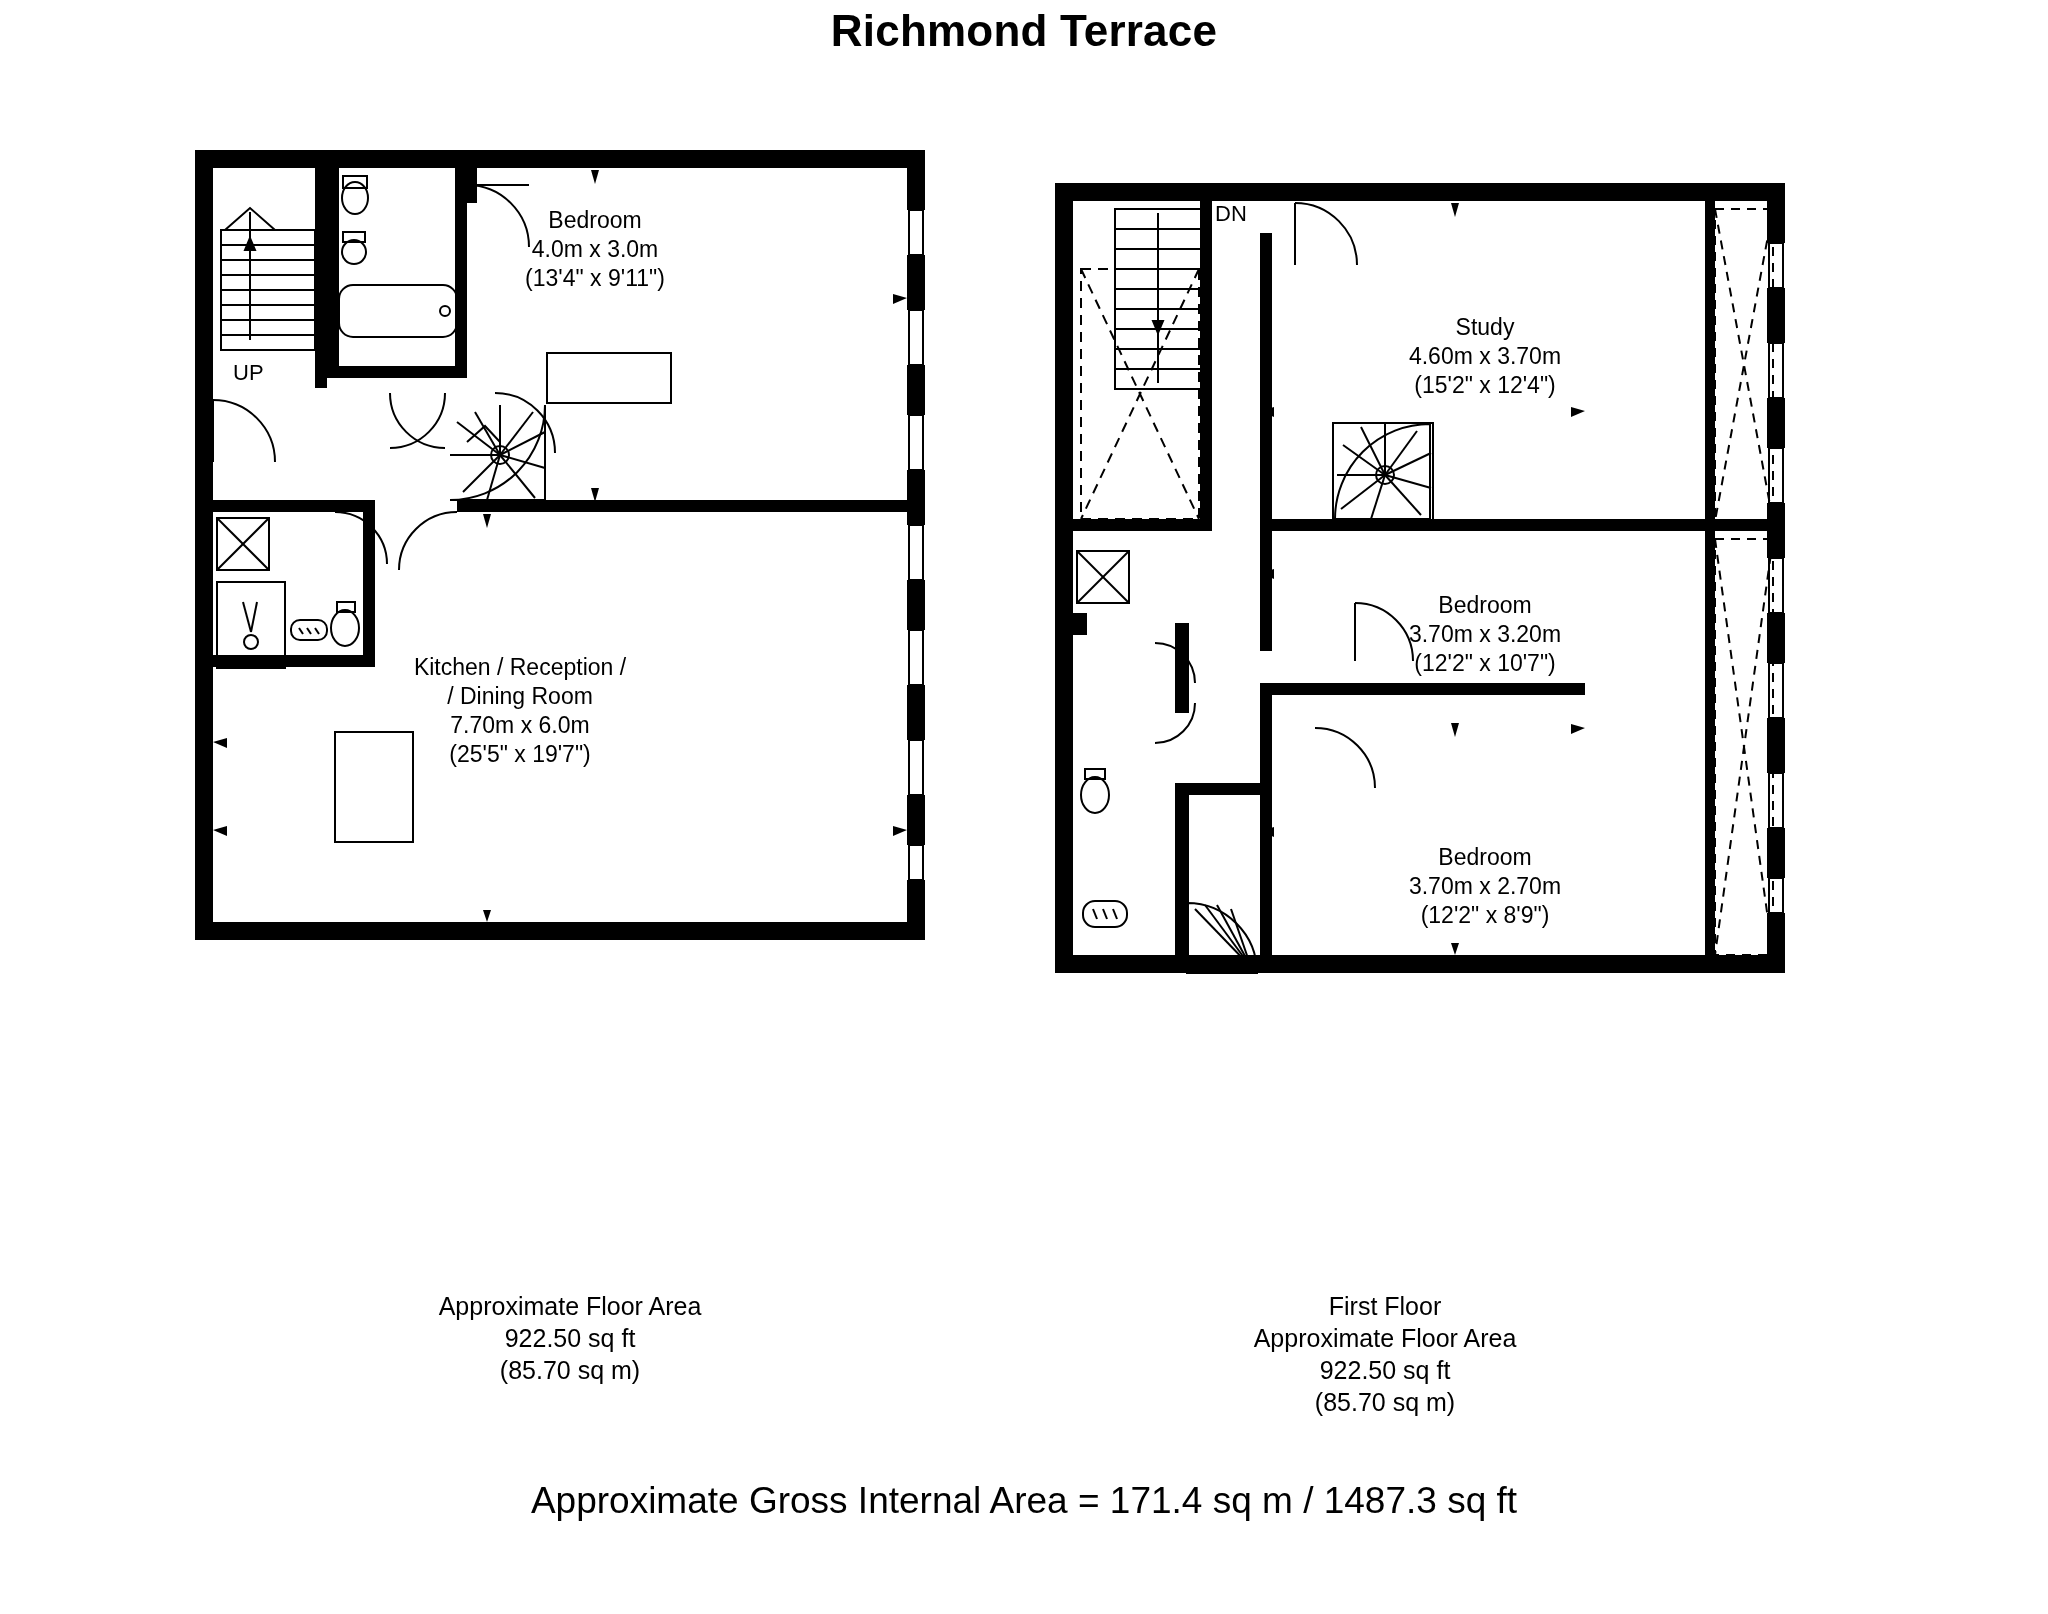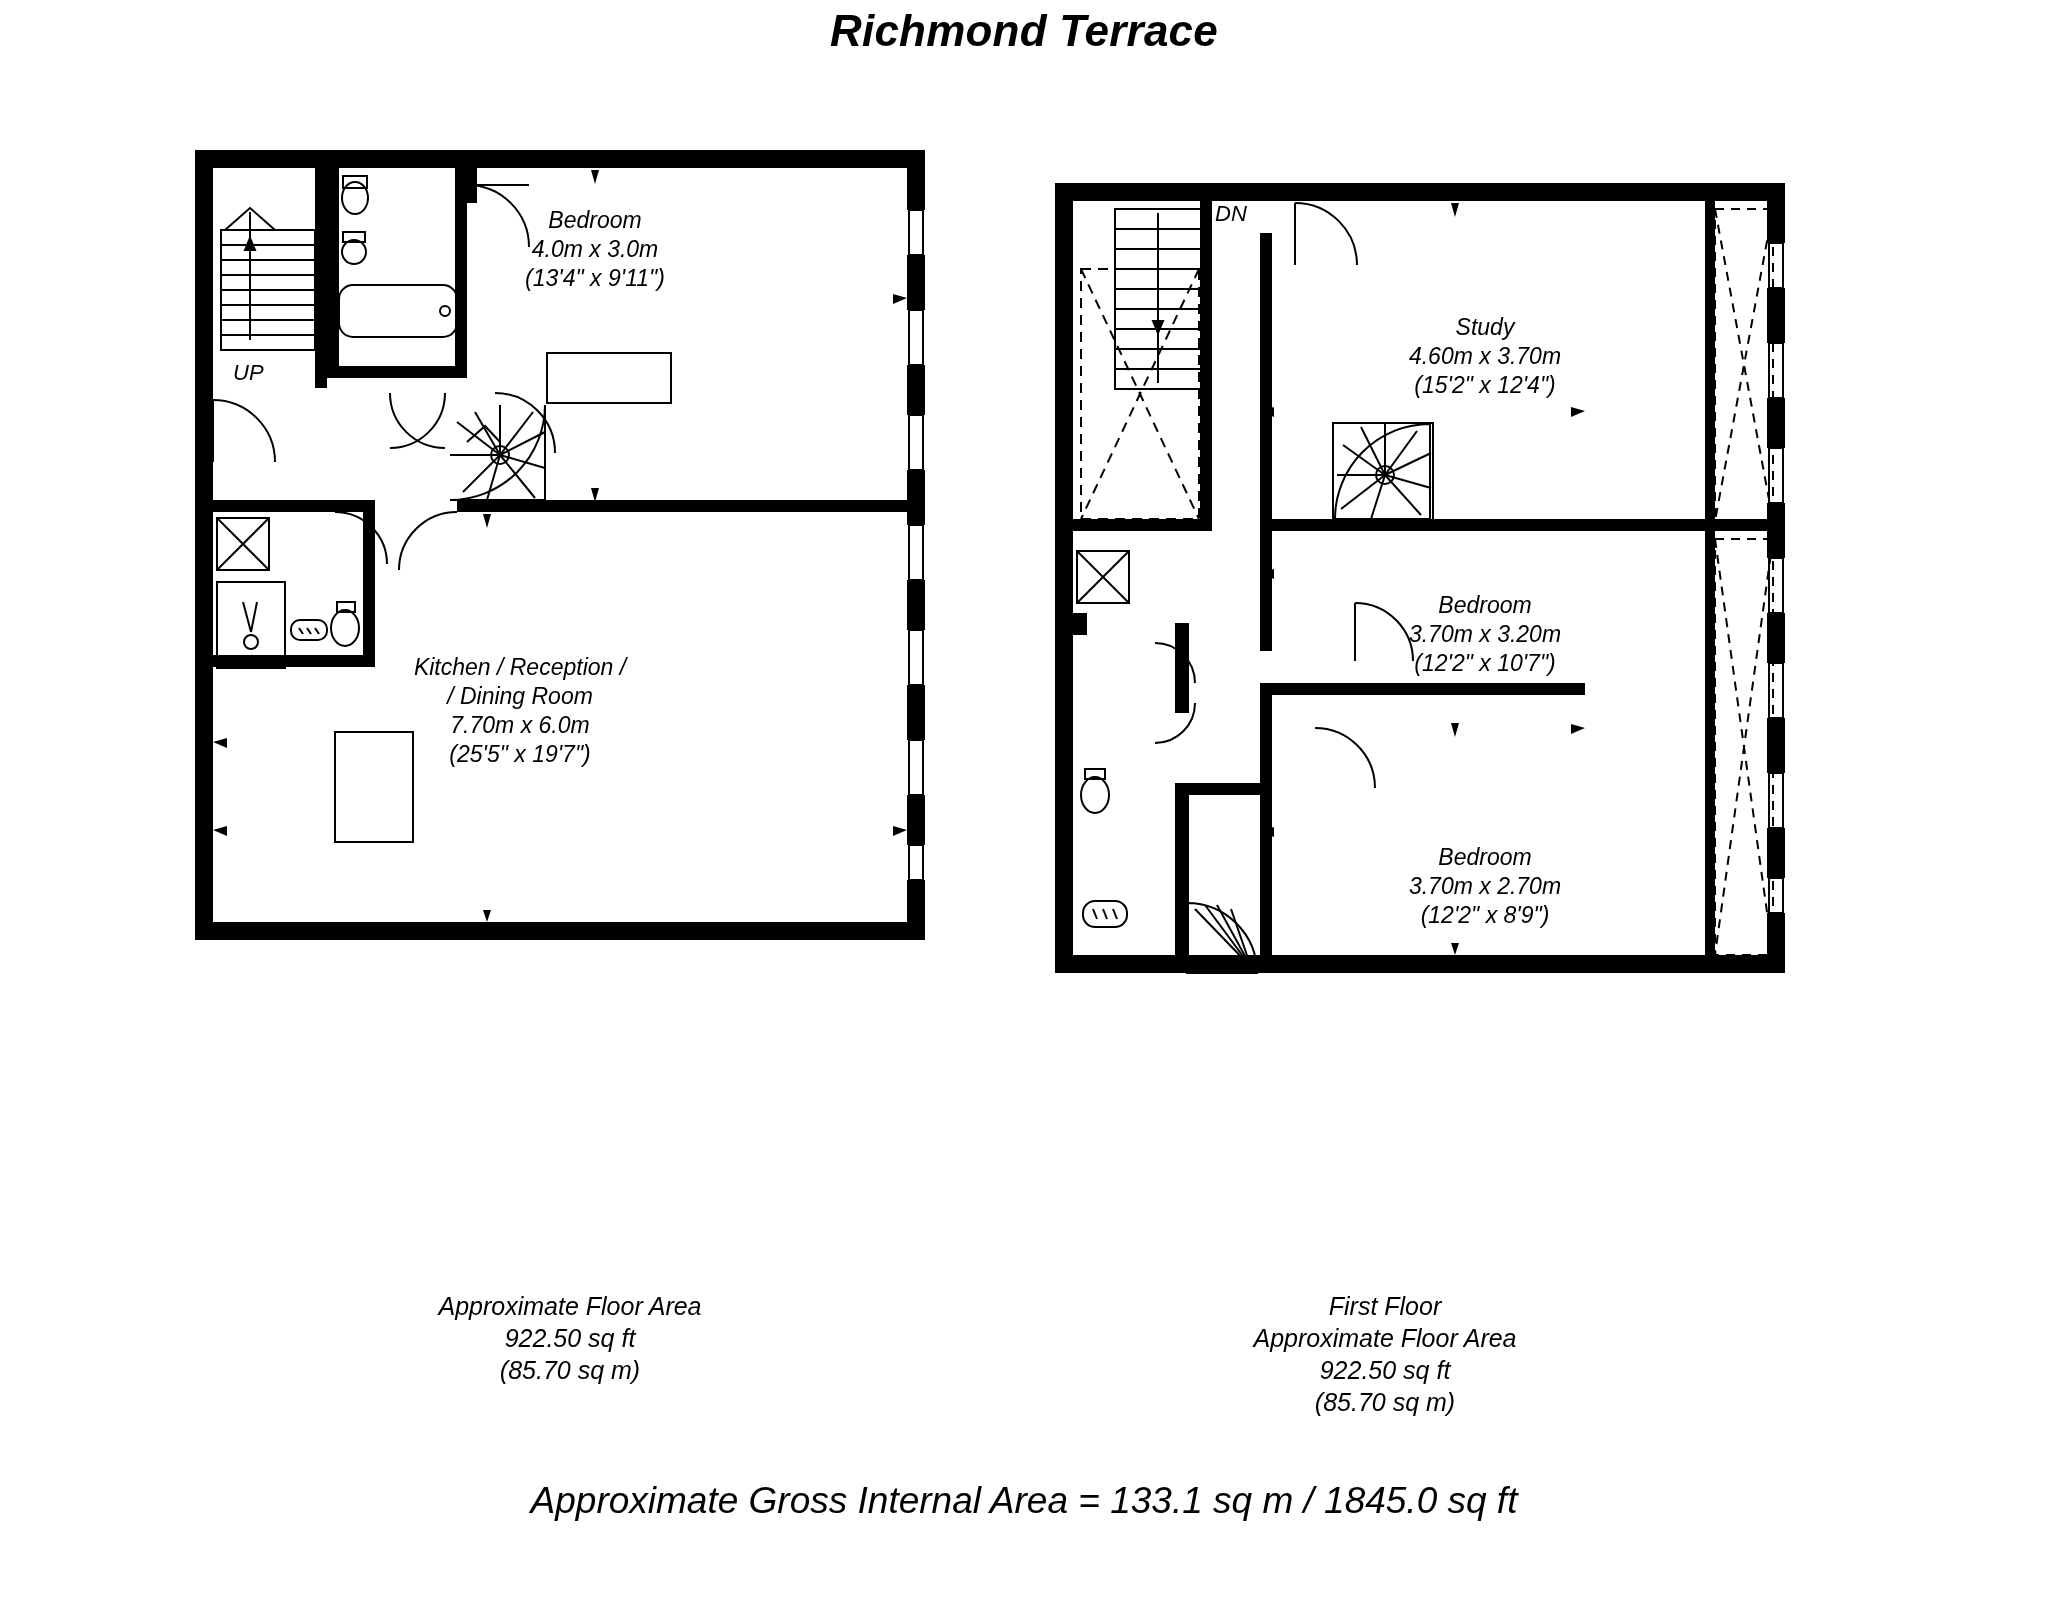--- a/index.html
+++ b/index.html
@@ -12,21 +12,20 @@
     height: 1614px;
     font-family: "Liberation Sans", sans-serif;
     color: #000000;
     position: relative;
     overflow: hidden;
   }
   #page {
     position: relative;
     width: 2048px;
     height: 1614px;
-    font-style: italic;
   }
   .title {
     position: absolute;
     top: 6px;
     left: 0;
     width: 2048px;
     text-align: center;
     font-size: 44px;
     font-weight: bold;
     letter-spacing: 0.2px;
@@ -392,15 +391,15 @@
     <div>(85.70 sq m)</div>
   </div>
 
   <div class="caption" id="caption-first">
     <div>First Floor</div>
     <div>Approximate Floor Area</div>
     <div>922.50 sq ft</div>
     <div>(85.70 sq m)</div>
   </div>
 
-  <div class="footer" id="footer-area">Approximate Gross Internal Area = 133.1 sq m / 1845.0 sq ft</div>
+  <div class="footer" id="footer-area">Approximate Gross Internal Area = 171.4 sq m / 1487.3 sq ft</div>
 
 </div>
 
 </body></html>

